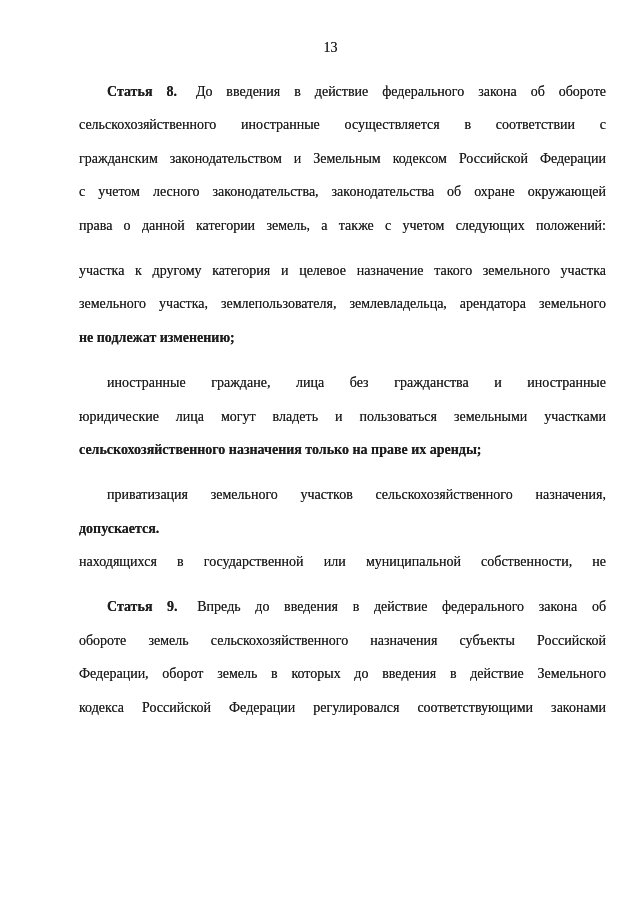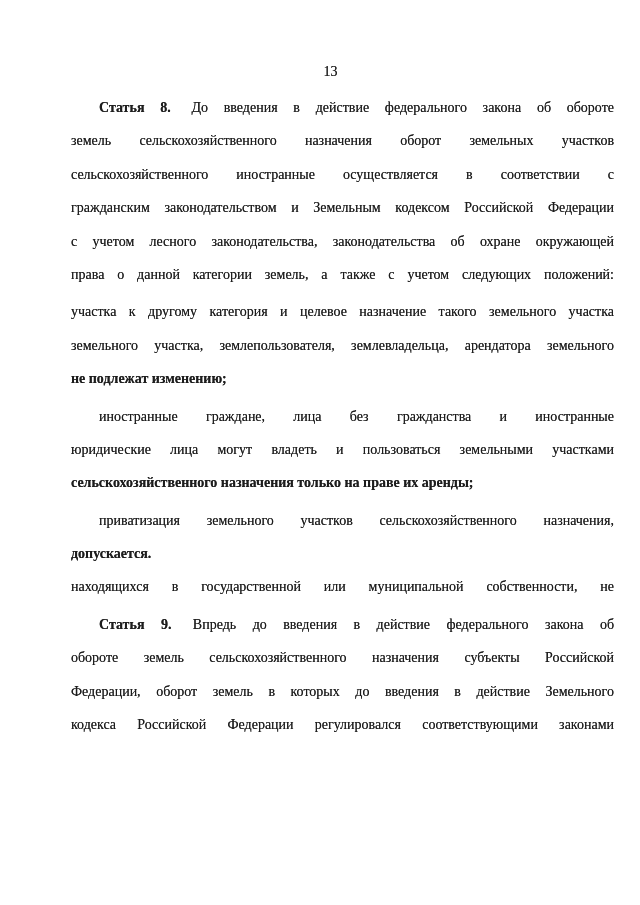--- a/index.html
+++ b/index.html
@@ -12,21 +12,21 @@
     width: 640px;
     height: 905px;
     background: #ffffff;
     overflow: hidden;
     font-family: "Liberation Serif", "DejaVu Serif", serif;
     color: #1d1d1d;
     
     text-shadow: 0 0 0.6px rgba(20,20,20,0.75);
   }
   .pagenum {
-    padding-top: 64px;
+    padding-top: 40px;
     margin-left: 67px;
     width: 551px;
     height: 23px;
     text-align: center;
     font-size: 14px;
     position: relative;
     left: -12px;
   }
   .content {
     margin-left: 67px;
@@ -43,35 +43,34 @@
     text-align: left;
     text-align-last: left;
     font-weight: bold;
   }
   .line.ind  { text-indent: 28px; }
   .line.ind2 { text-indent: 38px; }
   .b {
     font-weight: bold;
     margin-right: 5px;
   }
-  .para { margin: 4px; padding: 0; }
+  .para { margin: 12px; padding: 0; }
 </style>
 </head>
 <body>
 
 <div class="page">
 
   <div class="pagenum">13</div>
 
   <div class="content">
 
     <div class="para">
       <div class="line ind"><span class="b">Статья 8.</span>
 <span>До введения в действие федерального закона об обороте</span></div>
-      <div class="line">земель сельскохозяйственного назначения оборот земельных участков</div>
       <div class="line">сельскохозяйственного иностранные осуществляется в соответствии с</div>
       <div class="line">гражданским законодательством и Земельным кодексом Российской Федерации</div>
       <div class="line">с учетом лесного законодательства, законодательства об охране окружающей</div>
       <div class="line">права о данной категории земель, а также с учетом следующих положений:</div>
     </div>
 
     <div class="para">
       <div class="line">участка к другому категория и целевое назначение такого земельного участка</div>
       <div class="line">земельного участка, землепользователя, землевладельца, арендатора земельного</div>
       <div class="line left">не подлежат изменению;</div>

